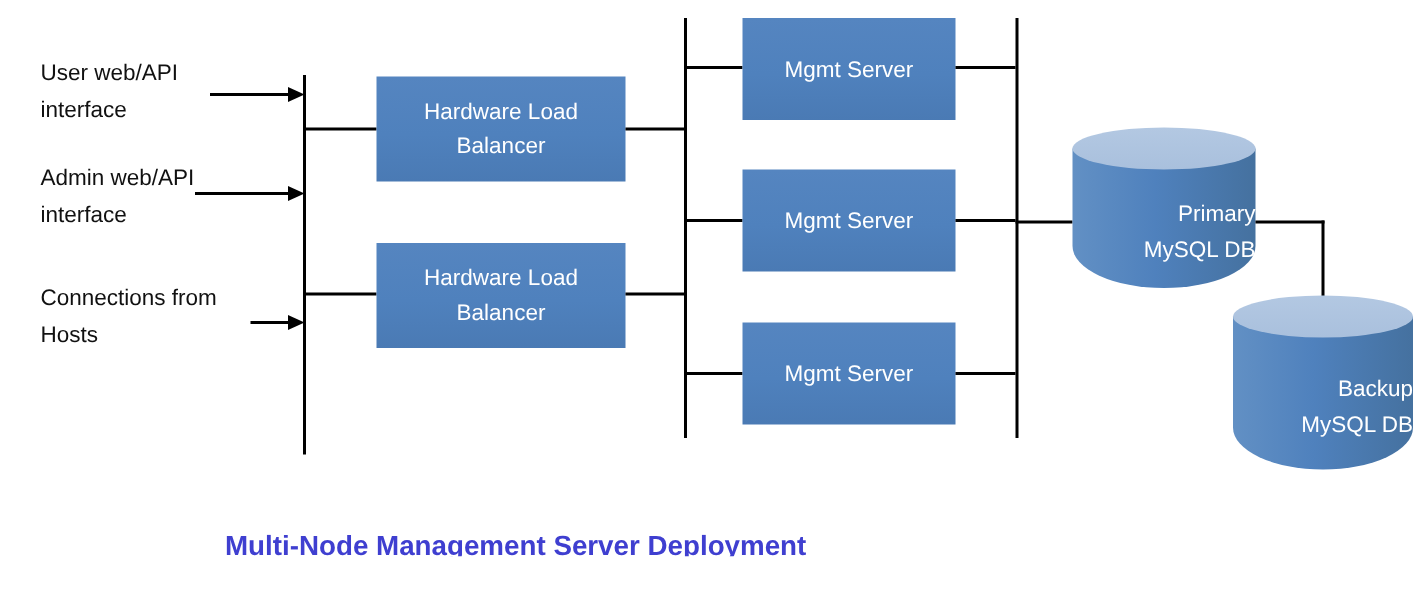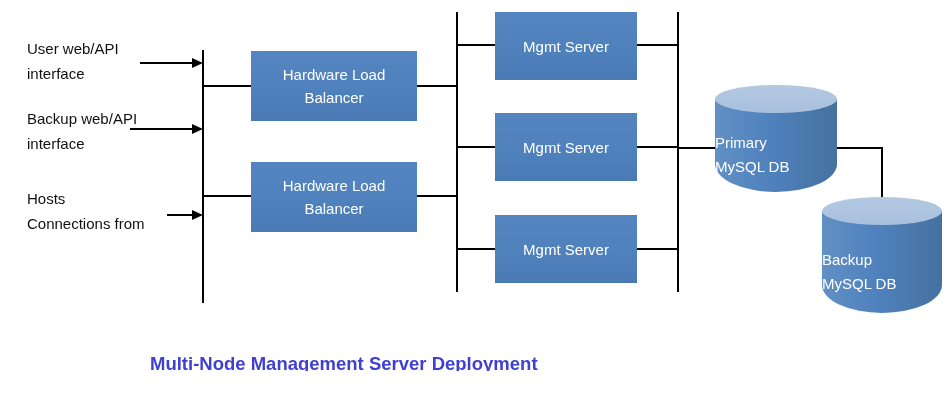--- a/index.html
+++ b/index.html
@@ -55,21 +55,21 @@
   
   .cyl-body {
     position: absolute;
     background: linear-gradient(to right, #6290c4 0%, #4f81bd 45%, #45719f 100%);
     color: #ffffff;
     font-size: 15px;
     line-height: 24px;
     text-align: center;
     display: flex;
     flex-direction: column;
-    align-items: flex-start;
+    align-items: flex-end;
     justify-content: center;
   }
   .cyl-top {
     position: absolute;
     background: linear-gradient(to bottom, #b3c8e2 0%, #a9c0dd 100%);
     border-radius: 50%;
   }
   
   .diagram-title {
     position: absolute;
@@ -85,26 +85,26 @@
 </head>
 <body>
 
 <div class="canvas">
 
   <div class="input-label" style="top:36px;">
     <div>User web/API</div>
     <div>interface</div>
   </div>
   <div class="input-label" style="top:106px;">
-    <div>Backup web/API</div>
+    <div>Admin web/API</div>
     <div>interface</div>
   </div>
   <div class="input-label" style="top:186px;">
+    <div>Connections from</div>
     <div>Hosts</div>
-    <div>Connections from</div>
   </div>
 
   <div class="hline" style="left:140px; top:62px; width:54px;"></div>
   <div class="arrowhead" style="left:192px; top:58px;"></div>
 
   <div class="hline" style="left:130px; top:128px; width:64px;"></div>
   <div class="arrowhead" style="left:192px; top:124px;"></div>
 
   <div class="hline" style="left:167px; top:214px; width:27px;"></div>
   <div class="arrowhead" style="left:192px; top:210px;"></div>

